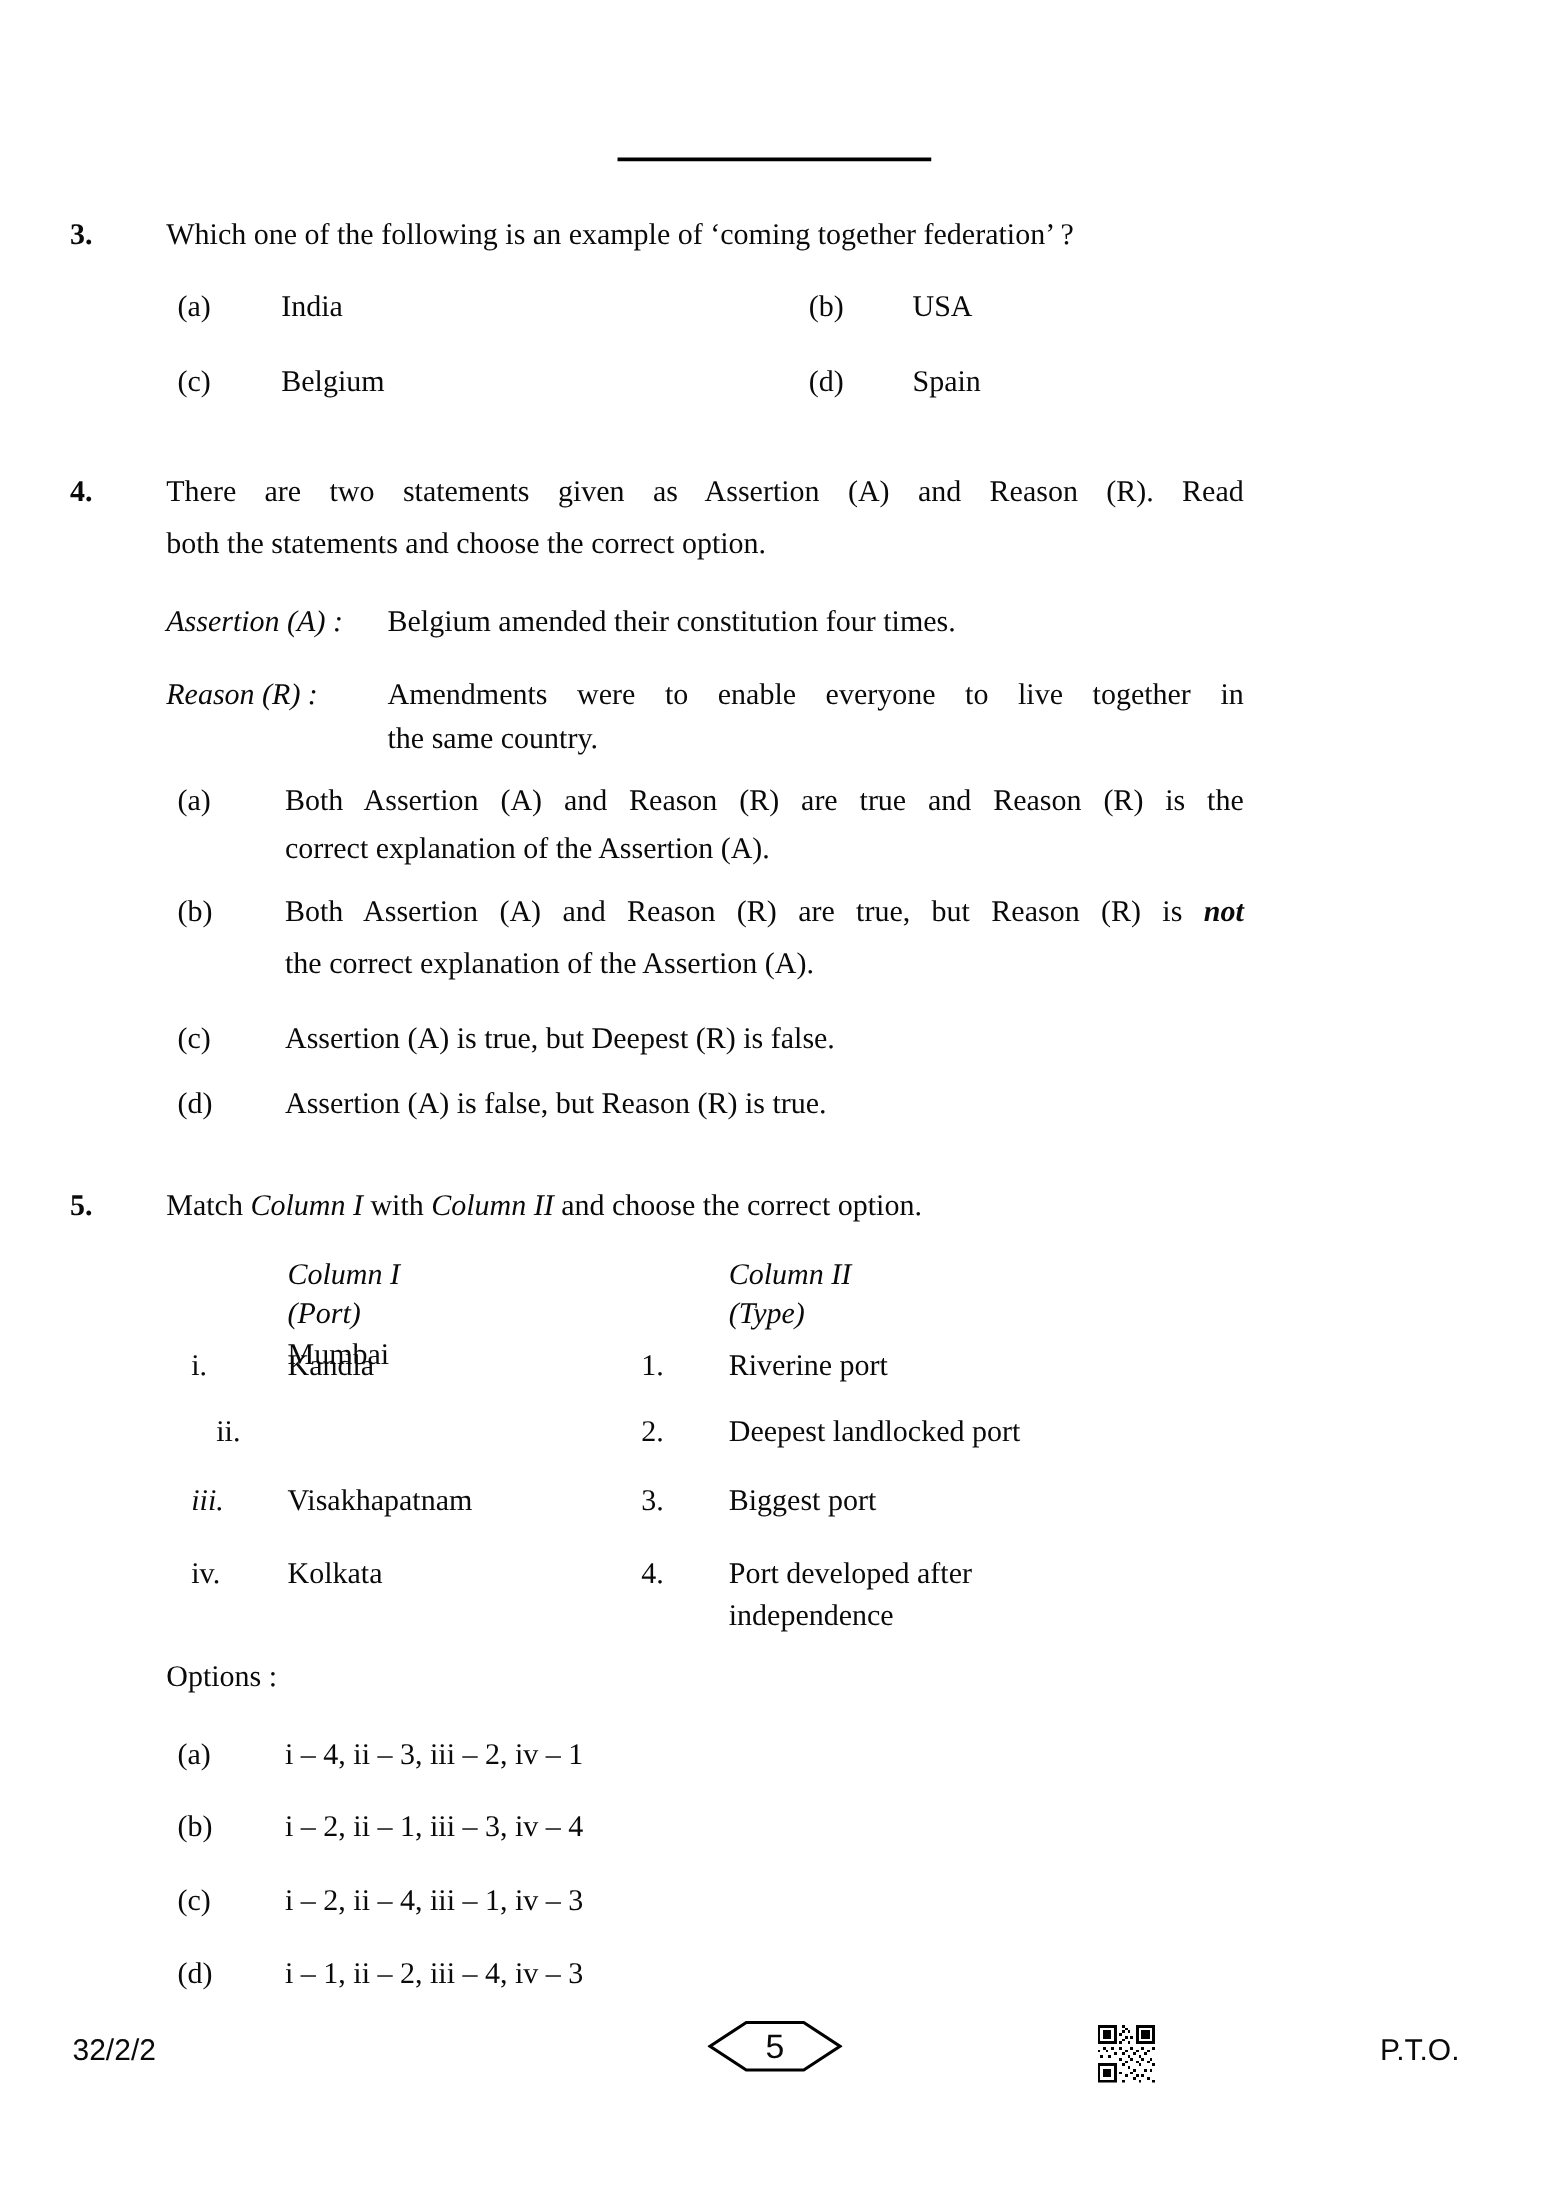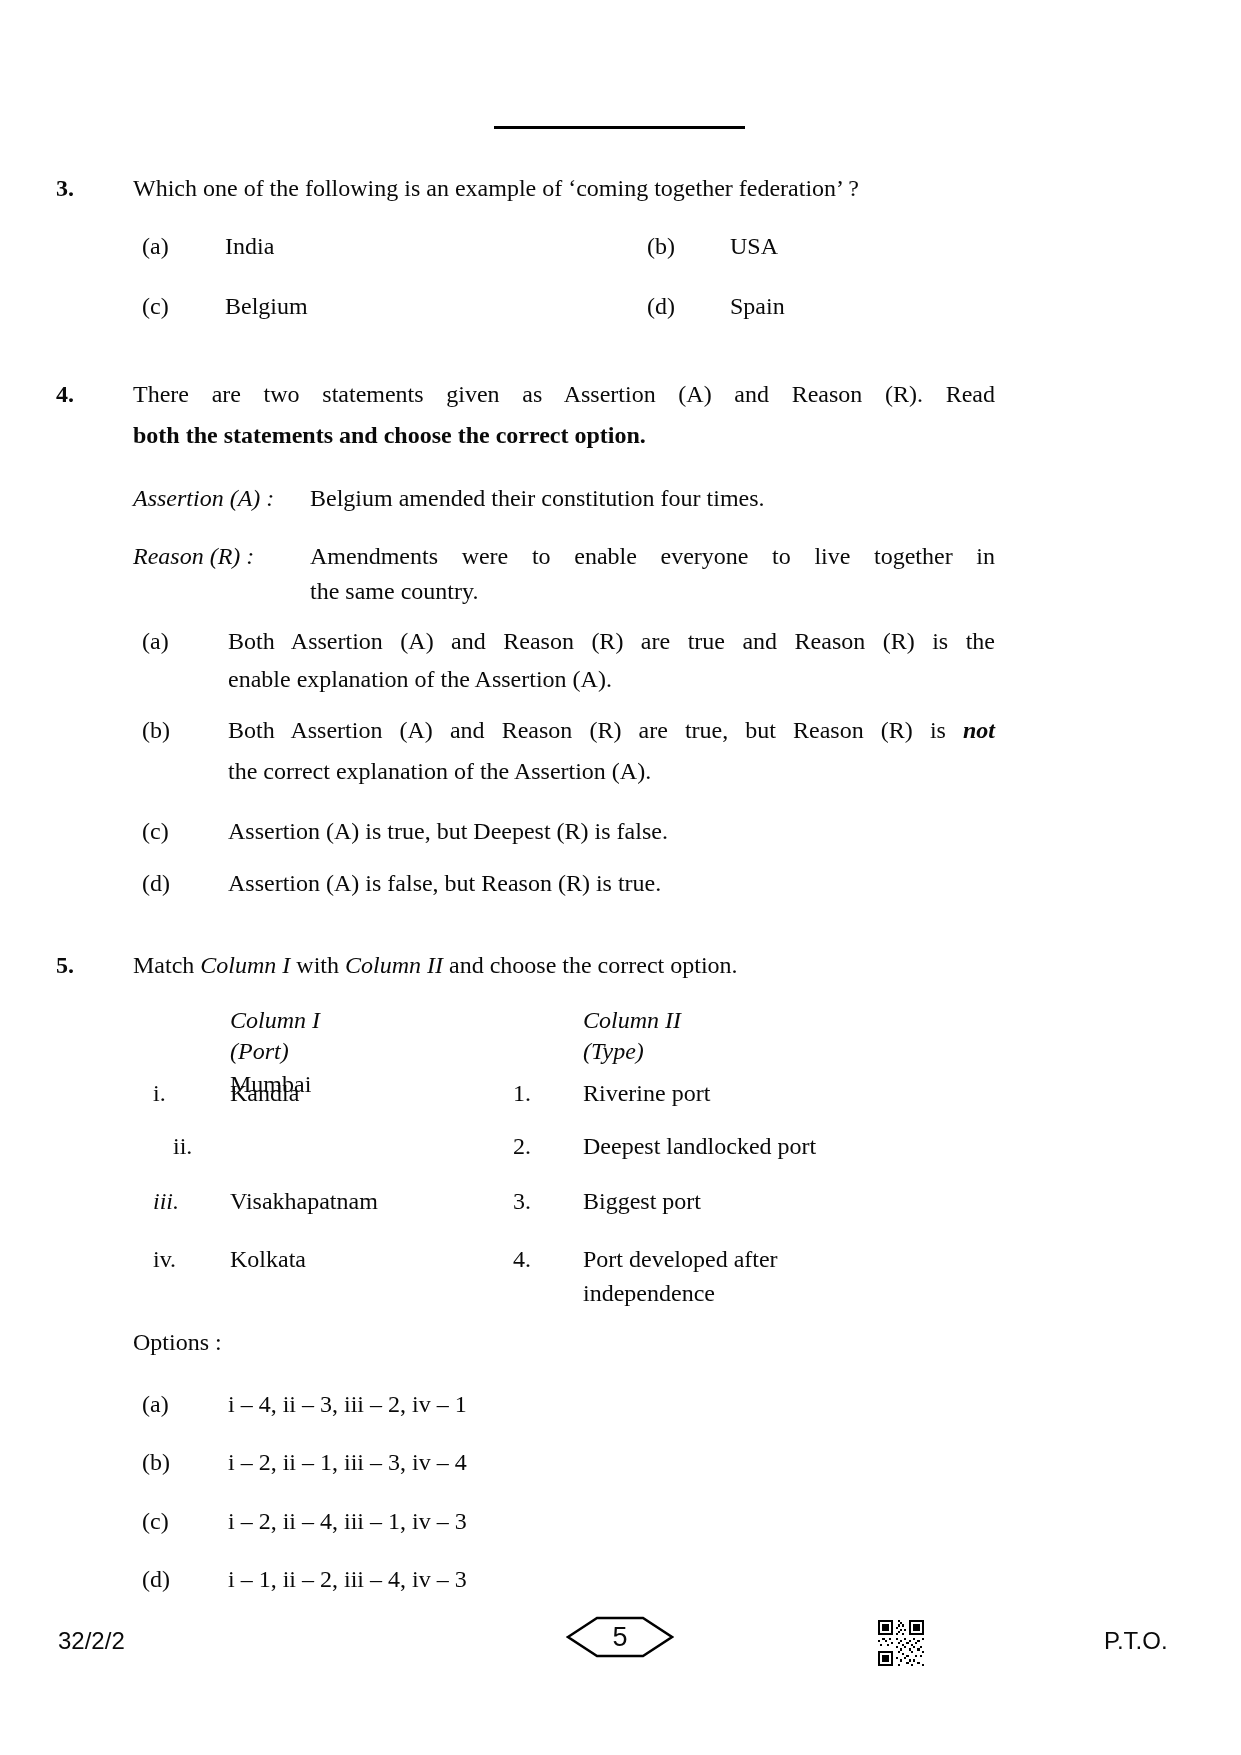--- a/index.html
+++ b/index.html
@@ -31,32 +31,32 @@
   <div class="abs" style="left:225px;top:229px;">India</div>
   <div class="abs" style="left:647px;top:229px;">(b)</div>
   <div class="abs" style="left:730px;top:229px;">USA</div>
   <div class="abs" style="left:142px;top:289px;">(c)</div>
   <div class="abs" style="left:225px;top:289px;">Belgium</div>
   <div class="abs" style="left:647px;top:289px;">(d)</div>
   <div class="abs" style="left:730px;top:289px;">Spain</div>
 
   <div class="abs num" style="left:56px;top:374px;line-height:41px;">4.</div>
   <div class="abs jl" style="left:133px;top:374px;width:862px;line-height:41px;">There are two statements given as Assertion (A) and Reason (R). Read</div>
-  <div class="abs" style="left:133px;top:415px;line-height:41px;font-weight:bold;">both the statements and choose the correct option.</div>
+  <div class="abs" style="left:133px;top:415px;line-height:41px;">both the statements and choose the correct option.</div>
 
   <div class="abs it" style="left:133px;top:481px;">Assertion (A) :</div>
   <div class="abs" style="left:310px;top:481px;">Belgium amended their constitution four times.</div>
 
   <div class="abs it" style="left:133px;top:539px;">Reason (R) :</div>
   <div class="abs jl" style="left:310px;top:539px;width:685px;line-height:35px;">Amendments were to enable everyone to live together in</div>
   <div class="abs" style="left:310px;top:574px;line-height:35px;">the same country.</div>
 
   <div class="abs" style="left:142px;top:622px;line-height:38px;">(a)</div>
   <div class="abs jl" style="left:228px;top:622px;width:767px;line-height:38px;">Both Assertion (A) and Reason (R) are true and Reason (R) is the</div>
-  <div class="abs" style="left:228px;top:660px;line-height:38px;">enable explanation of the Assertion (A).</div>
+  <div class="abs" style="left:228px;top:660px;line-height:38px;">correct explanation of the Assertion (A).</div>
 
   <div class="abs" style="left:142px;top:710px;line-height:41px;">(b)</div>
   <div class="abs jl" style="left:228px;top:710px;width:767px;line-height:41px;"><span>Both Assertion (A) and Reason (R) are true, but Reason (R) is </span><span class="bi">not</span></div>
   <div class="abs" style="left:228px;top:751px;line-height:41px;">the correct explanation of the Assertion (A).</div>
 
   <div class="abs" style="left:142px;top:814px;">(c)</div>
   <div class="abs" style="left:228px;top:814px;">Assertion (A) is true, but Deepest (R) is false.</div>
   <div class="abs" style="left:142px;top:866px;">(d)</div>
   <div class="abs" style="left:228px;top:866px;">Assertion (A) is false, but Reason (R) is true.</div>
 

